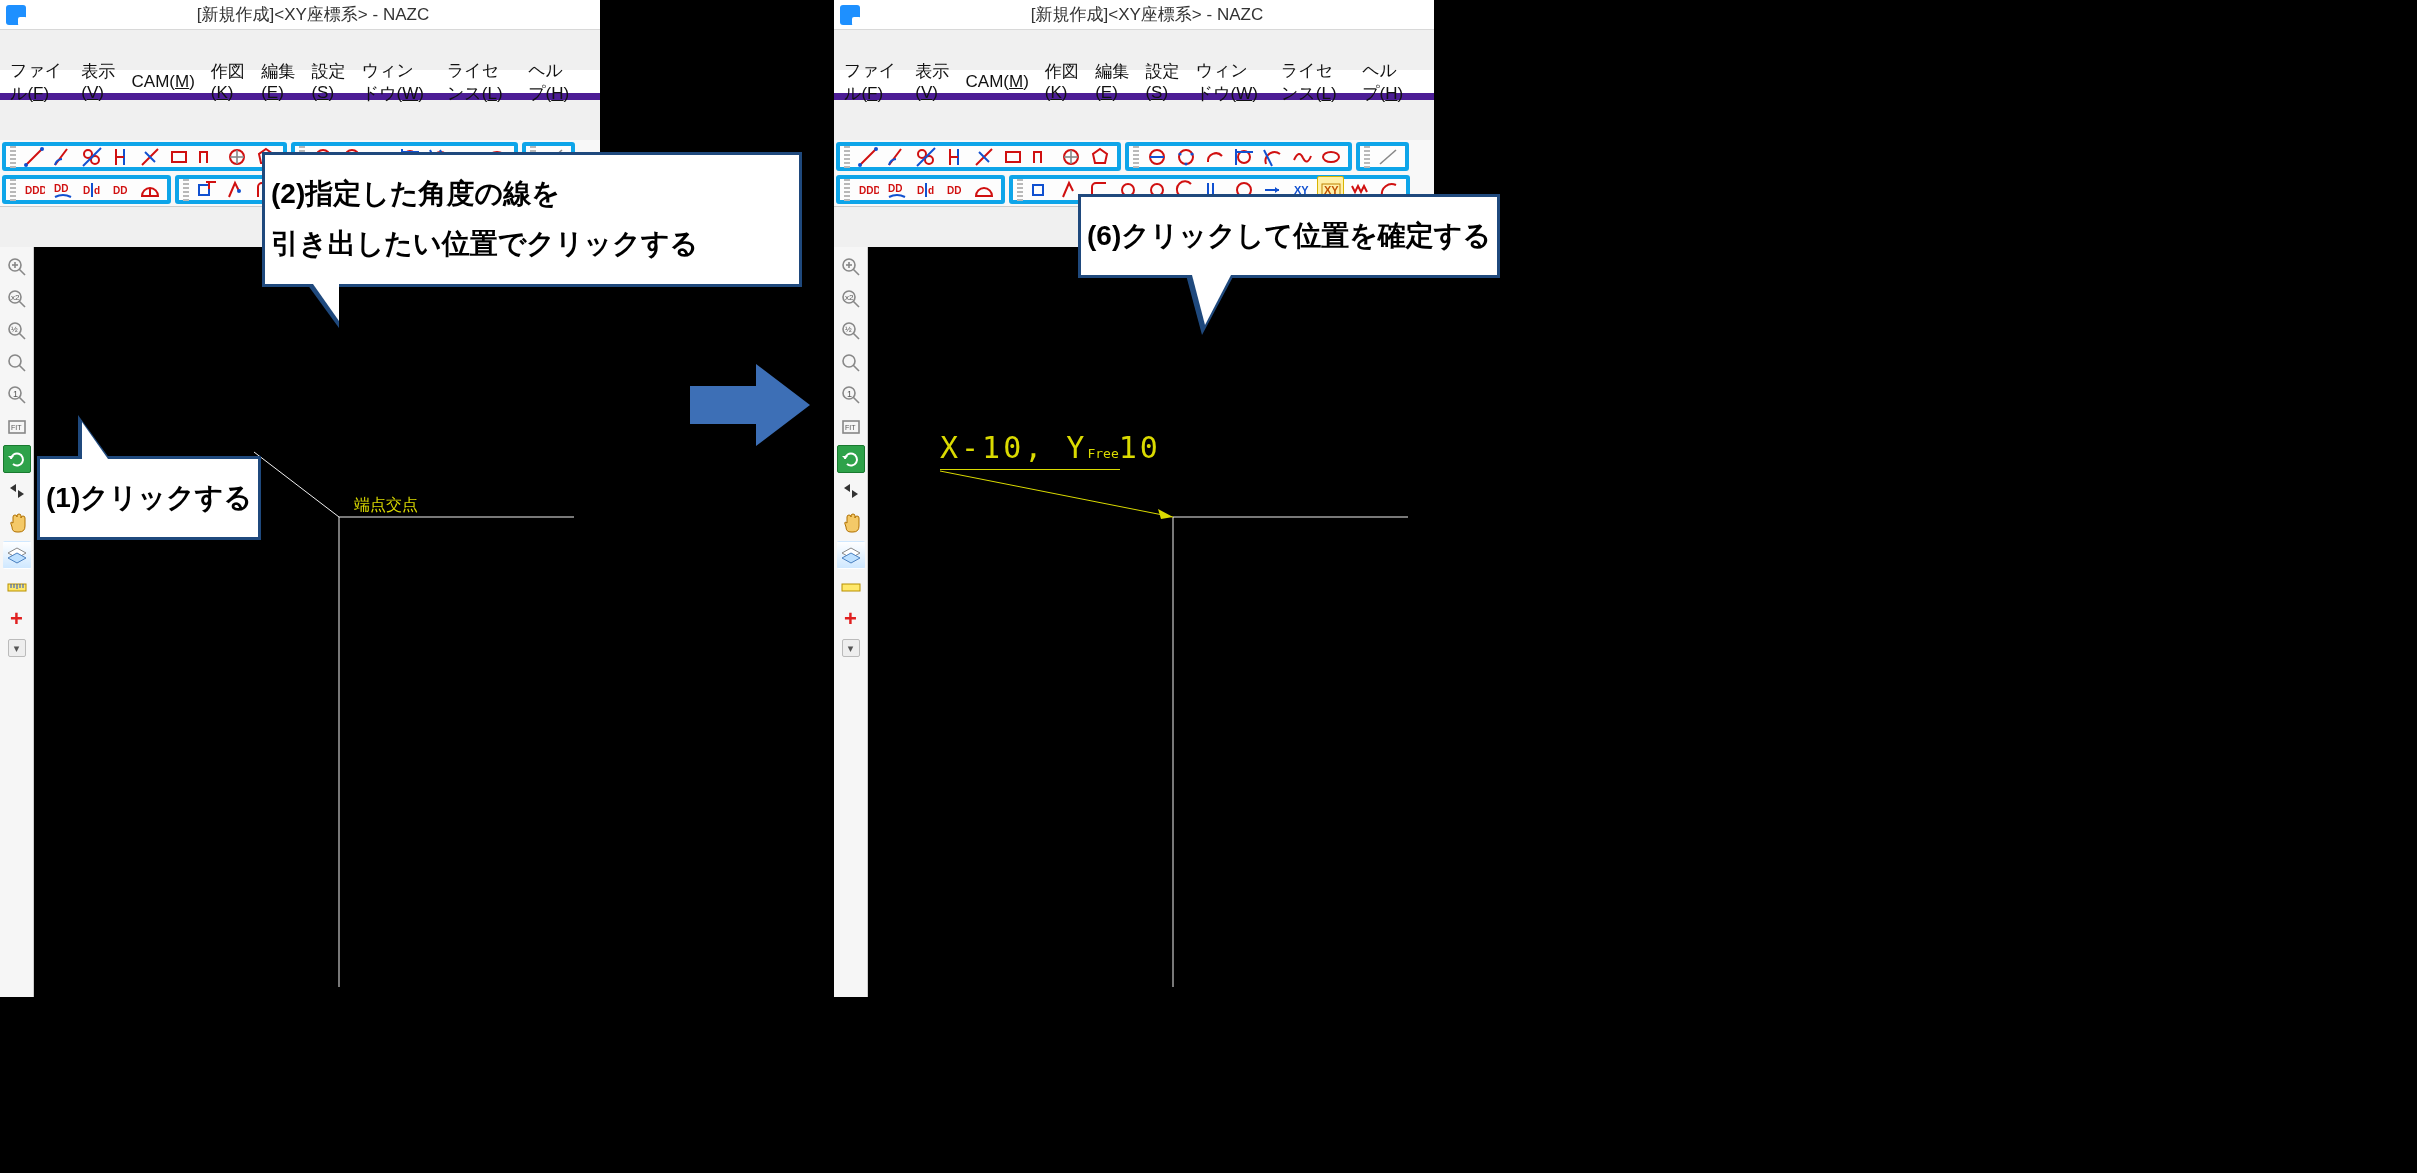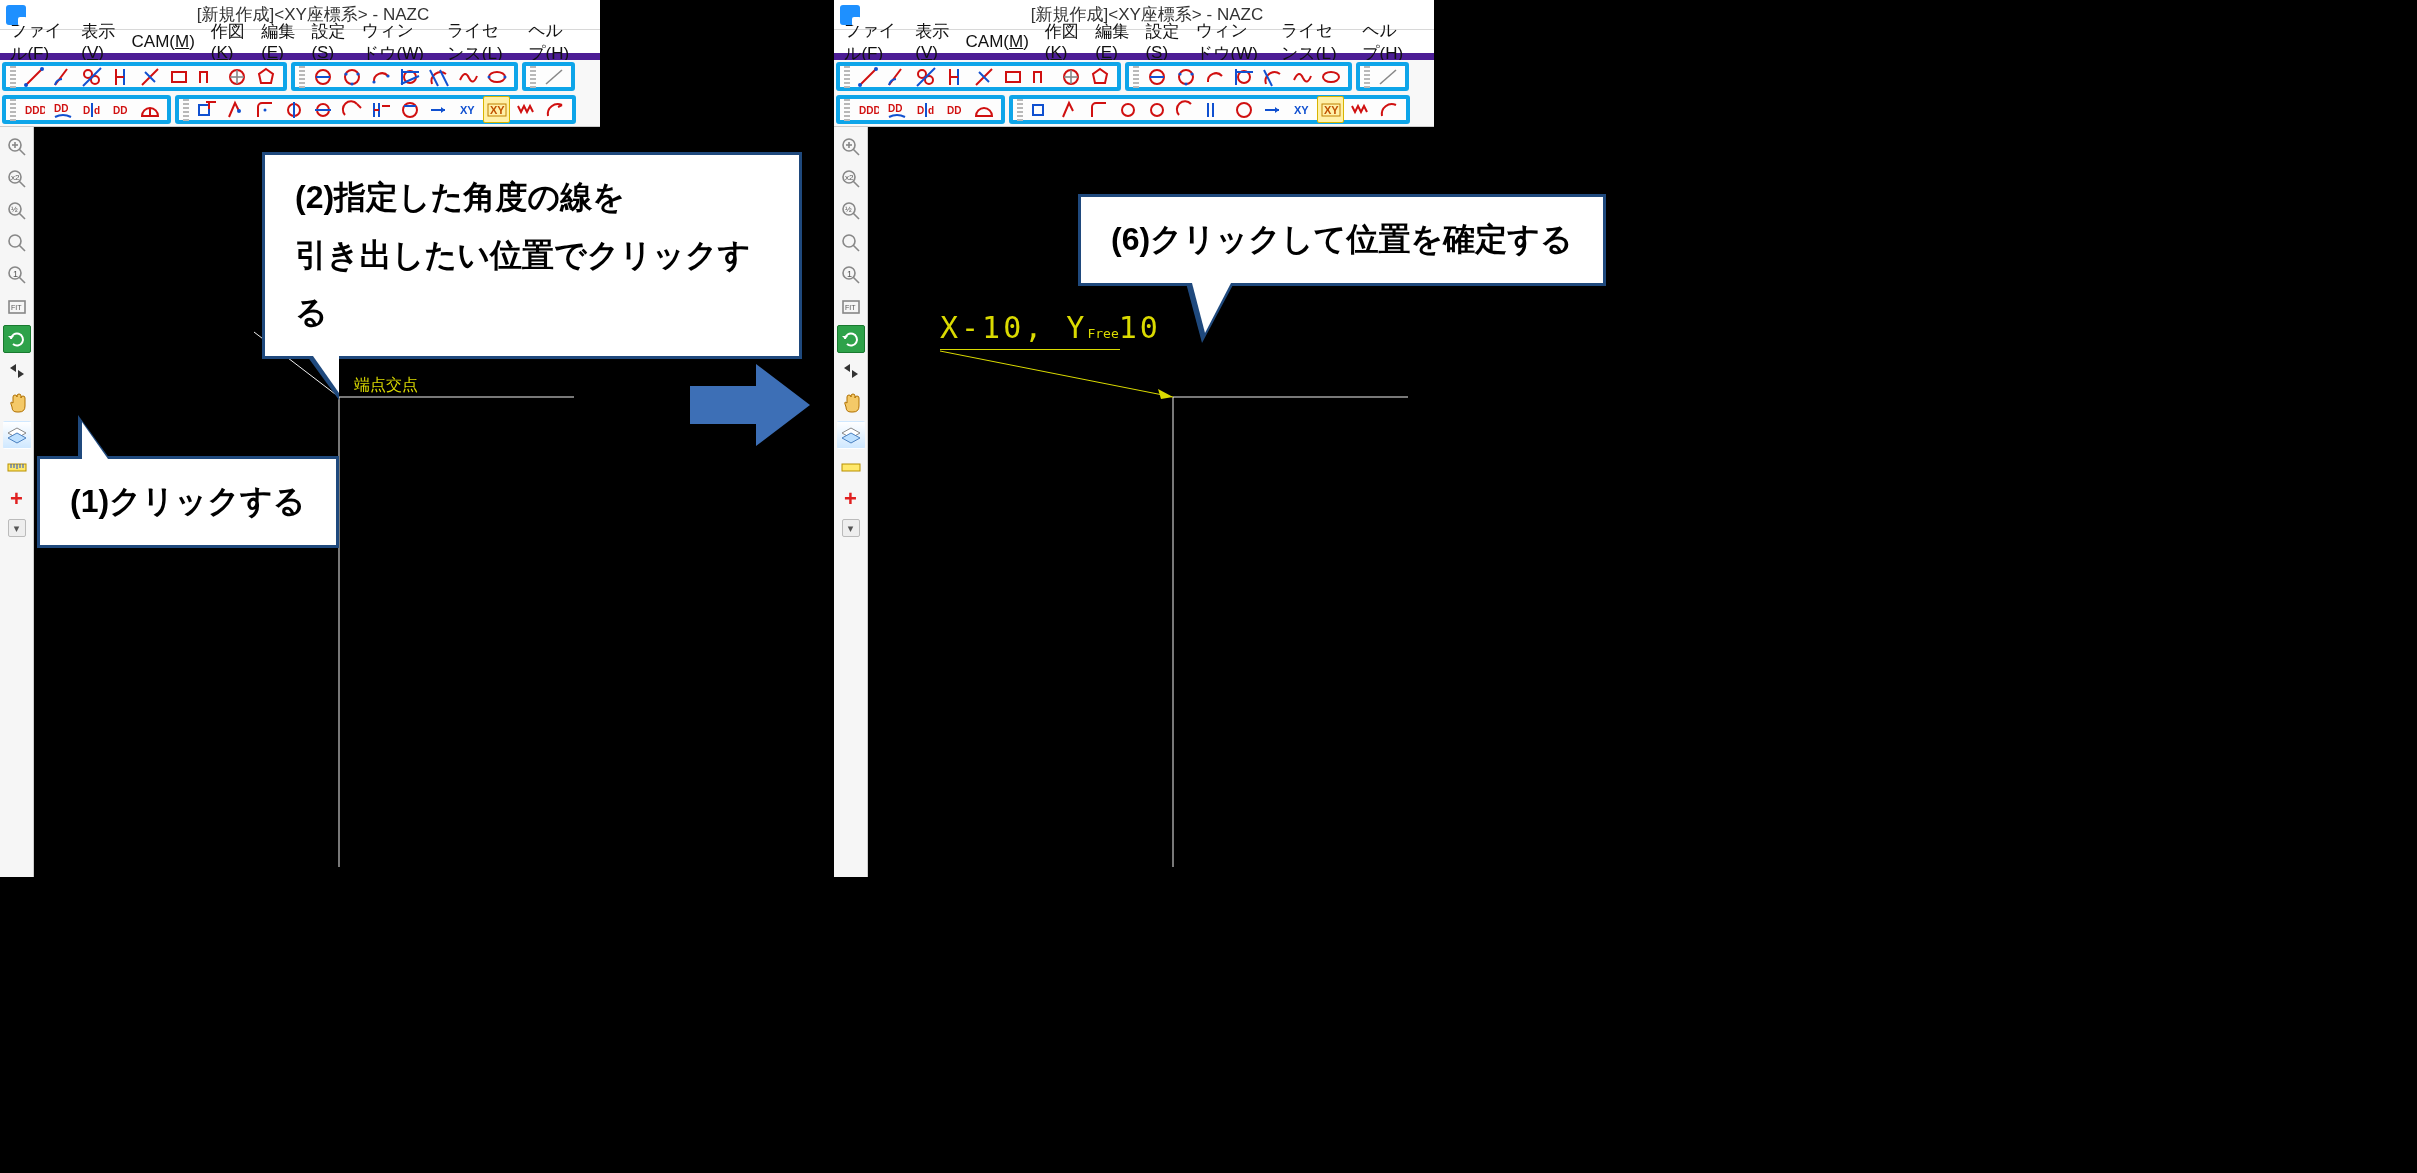--- a/index.html
+++ b/index.html
@@ -6,21 +6,21 @@
   body {
     background:#000;
     font-family:"Yu Gothic","Meiryo",sans-serif;
     width:2417px; height:1173px;
     position:relative; overflow:hidden;
   }
   .app-window {
     position:absolute; top:0;
     width:600px;
     background:#f0f0f0;
-    display:flex; flex-direction:column;
+    display:flex; flex-direction:column;gap:40px;
   }
   .app-window.left { left:0; }
   .app-window.right { left:834px; }
 
   
   .titlebar {
     height:30px; background:#fff;
     display:flex; align-items:center;
     padding:0 6px;
     border-bottom:1px solid #d8d8d8;
@@ -107,22 +107,22 @@
     font-family:"MS Gothic","Meiryo",monospace;
     letter-spacing:3px;
   }
   .coord-sub { font-size:13px; letter-spacing:0; }
   .coord-uline { position:absolute; background:#dada00; height:1px; }
 
   
   .callout {
     position:absolute; z-index:20;
     background:#fff; border:3px solid #1f497d;
-    padding:14px 30px;
-    color:#000; font-weight:700; font-size:32px;
+    padding:14px 6px;
+    color:#000; font-weight:700; font-size:28px;
     line-height:1.8;
   }
   .callout .tail {
     position:absolute; width:0; height:0;
   }
   .callout .tail.bl-down {
     left:42px; bottom:-44px;
     border-left:32px solid transparent;
     border-right:0 solid transparent;
     border-top:44px solid #1f497d;

